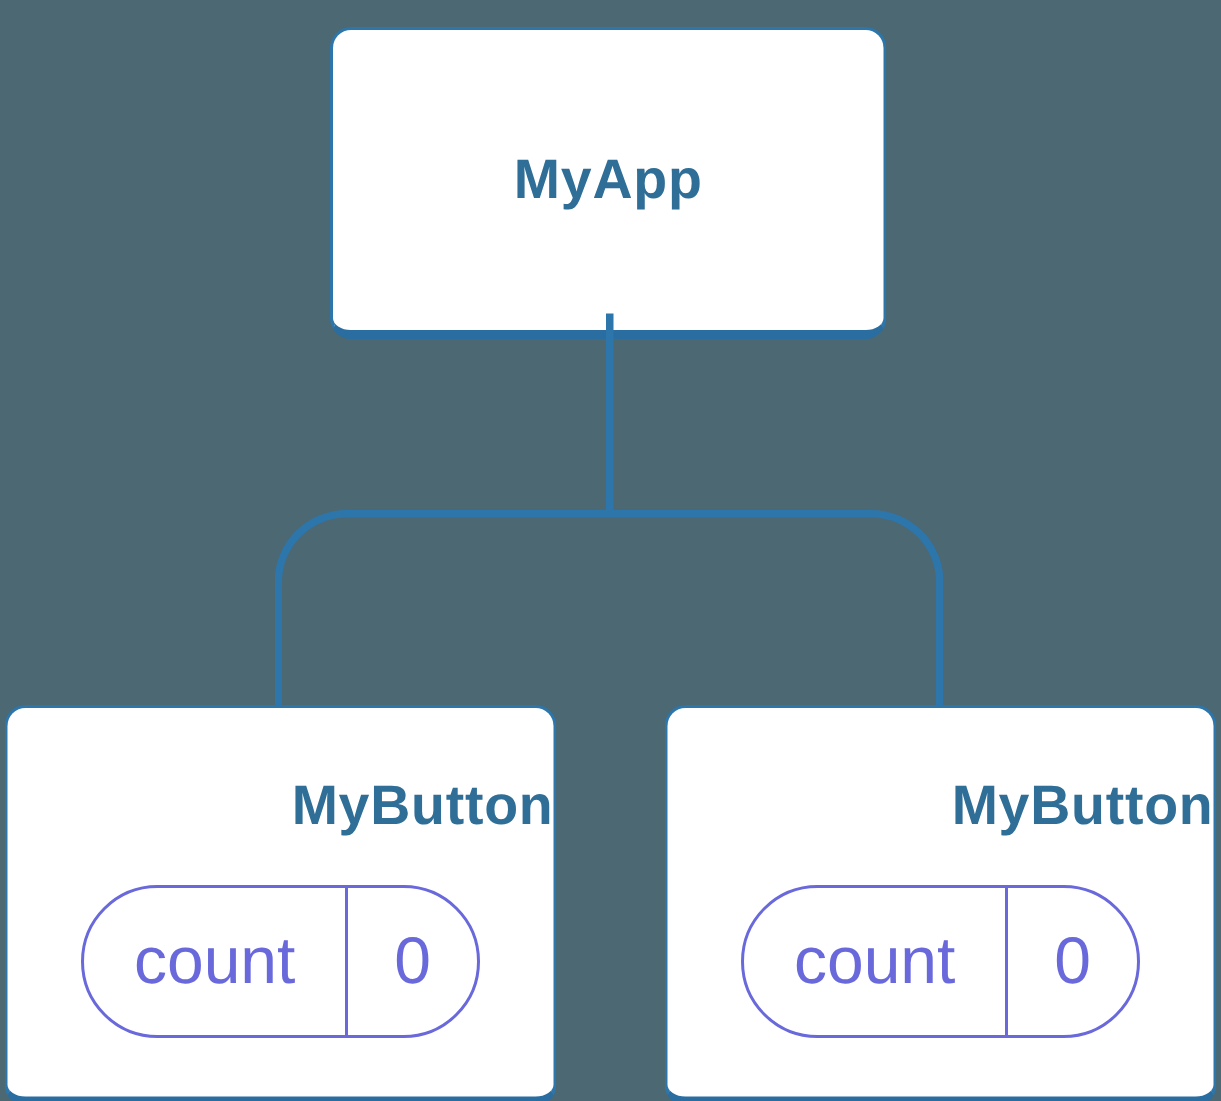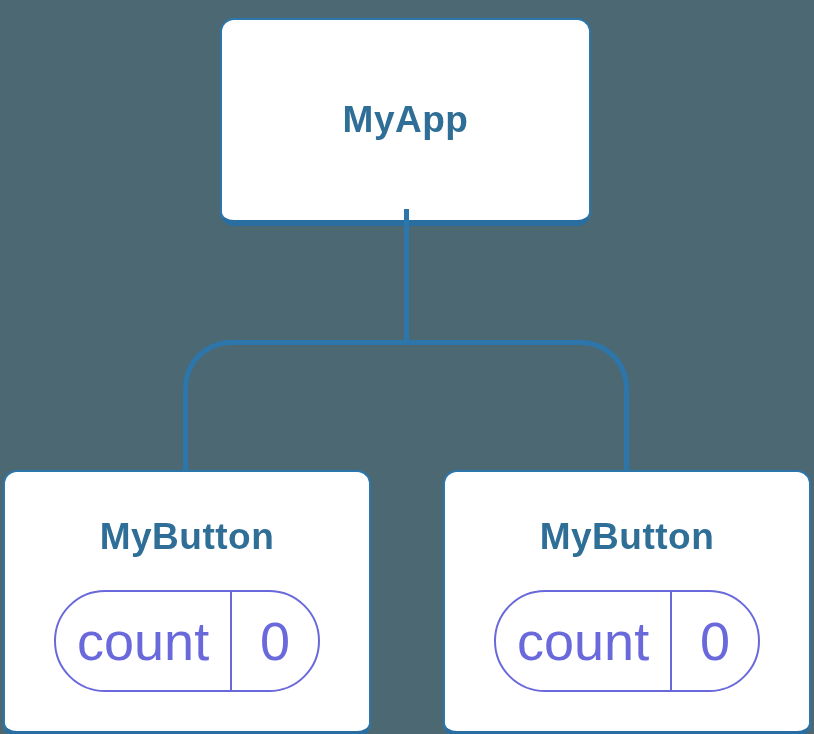--- a/index.html
+++ b/index.html
@@ -70,37 +70,38 @@
   .child-card {
     top: 470px;
     width: 368px;
     height: 267px;
   }
   .child-card .card-title {
     position: absolute;
     top: 44px;
     left: 0;
     right: 0;
+    text-align: right;
   }
   .child-left { left: 3px; }
   .child-right { left: 443px; }
   .state-pill {
     position: absolute;
     top: 118px;
     left: 50%;
     transform: translateX(-50%);
     width: 266px;
     height: 102px;
     box-sizing: border-box;
     border: 2.5px solid var(--state-accent);
     border-radius: 60px;
     background: var(--card-bg);
     display: flex;
     color: var(--state-accent);
-    font-size: 54px;
+    font-size: 44px;
     font-weight: 400;
   }
   .state-key {
     flex: 0 0 66.5%;
     display: flex;
     align-items: center;
     justify-content: center;
     border-right: 2.5px solid var(--state-accent);
   }
   .state-value {

